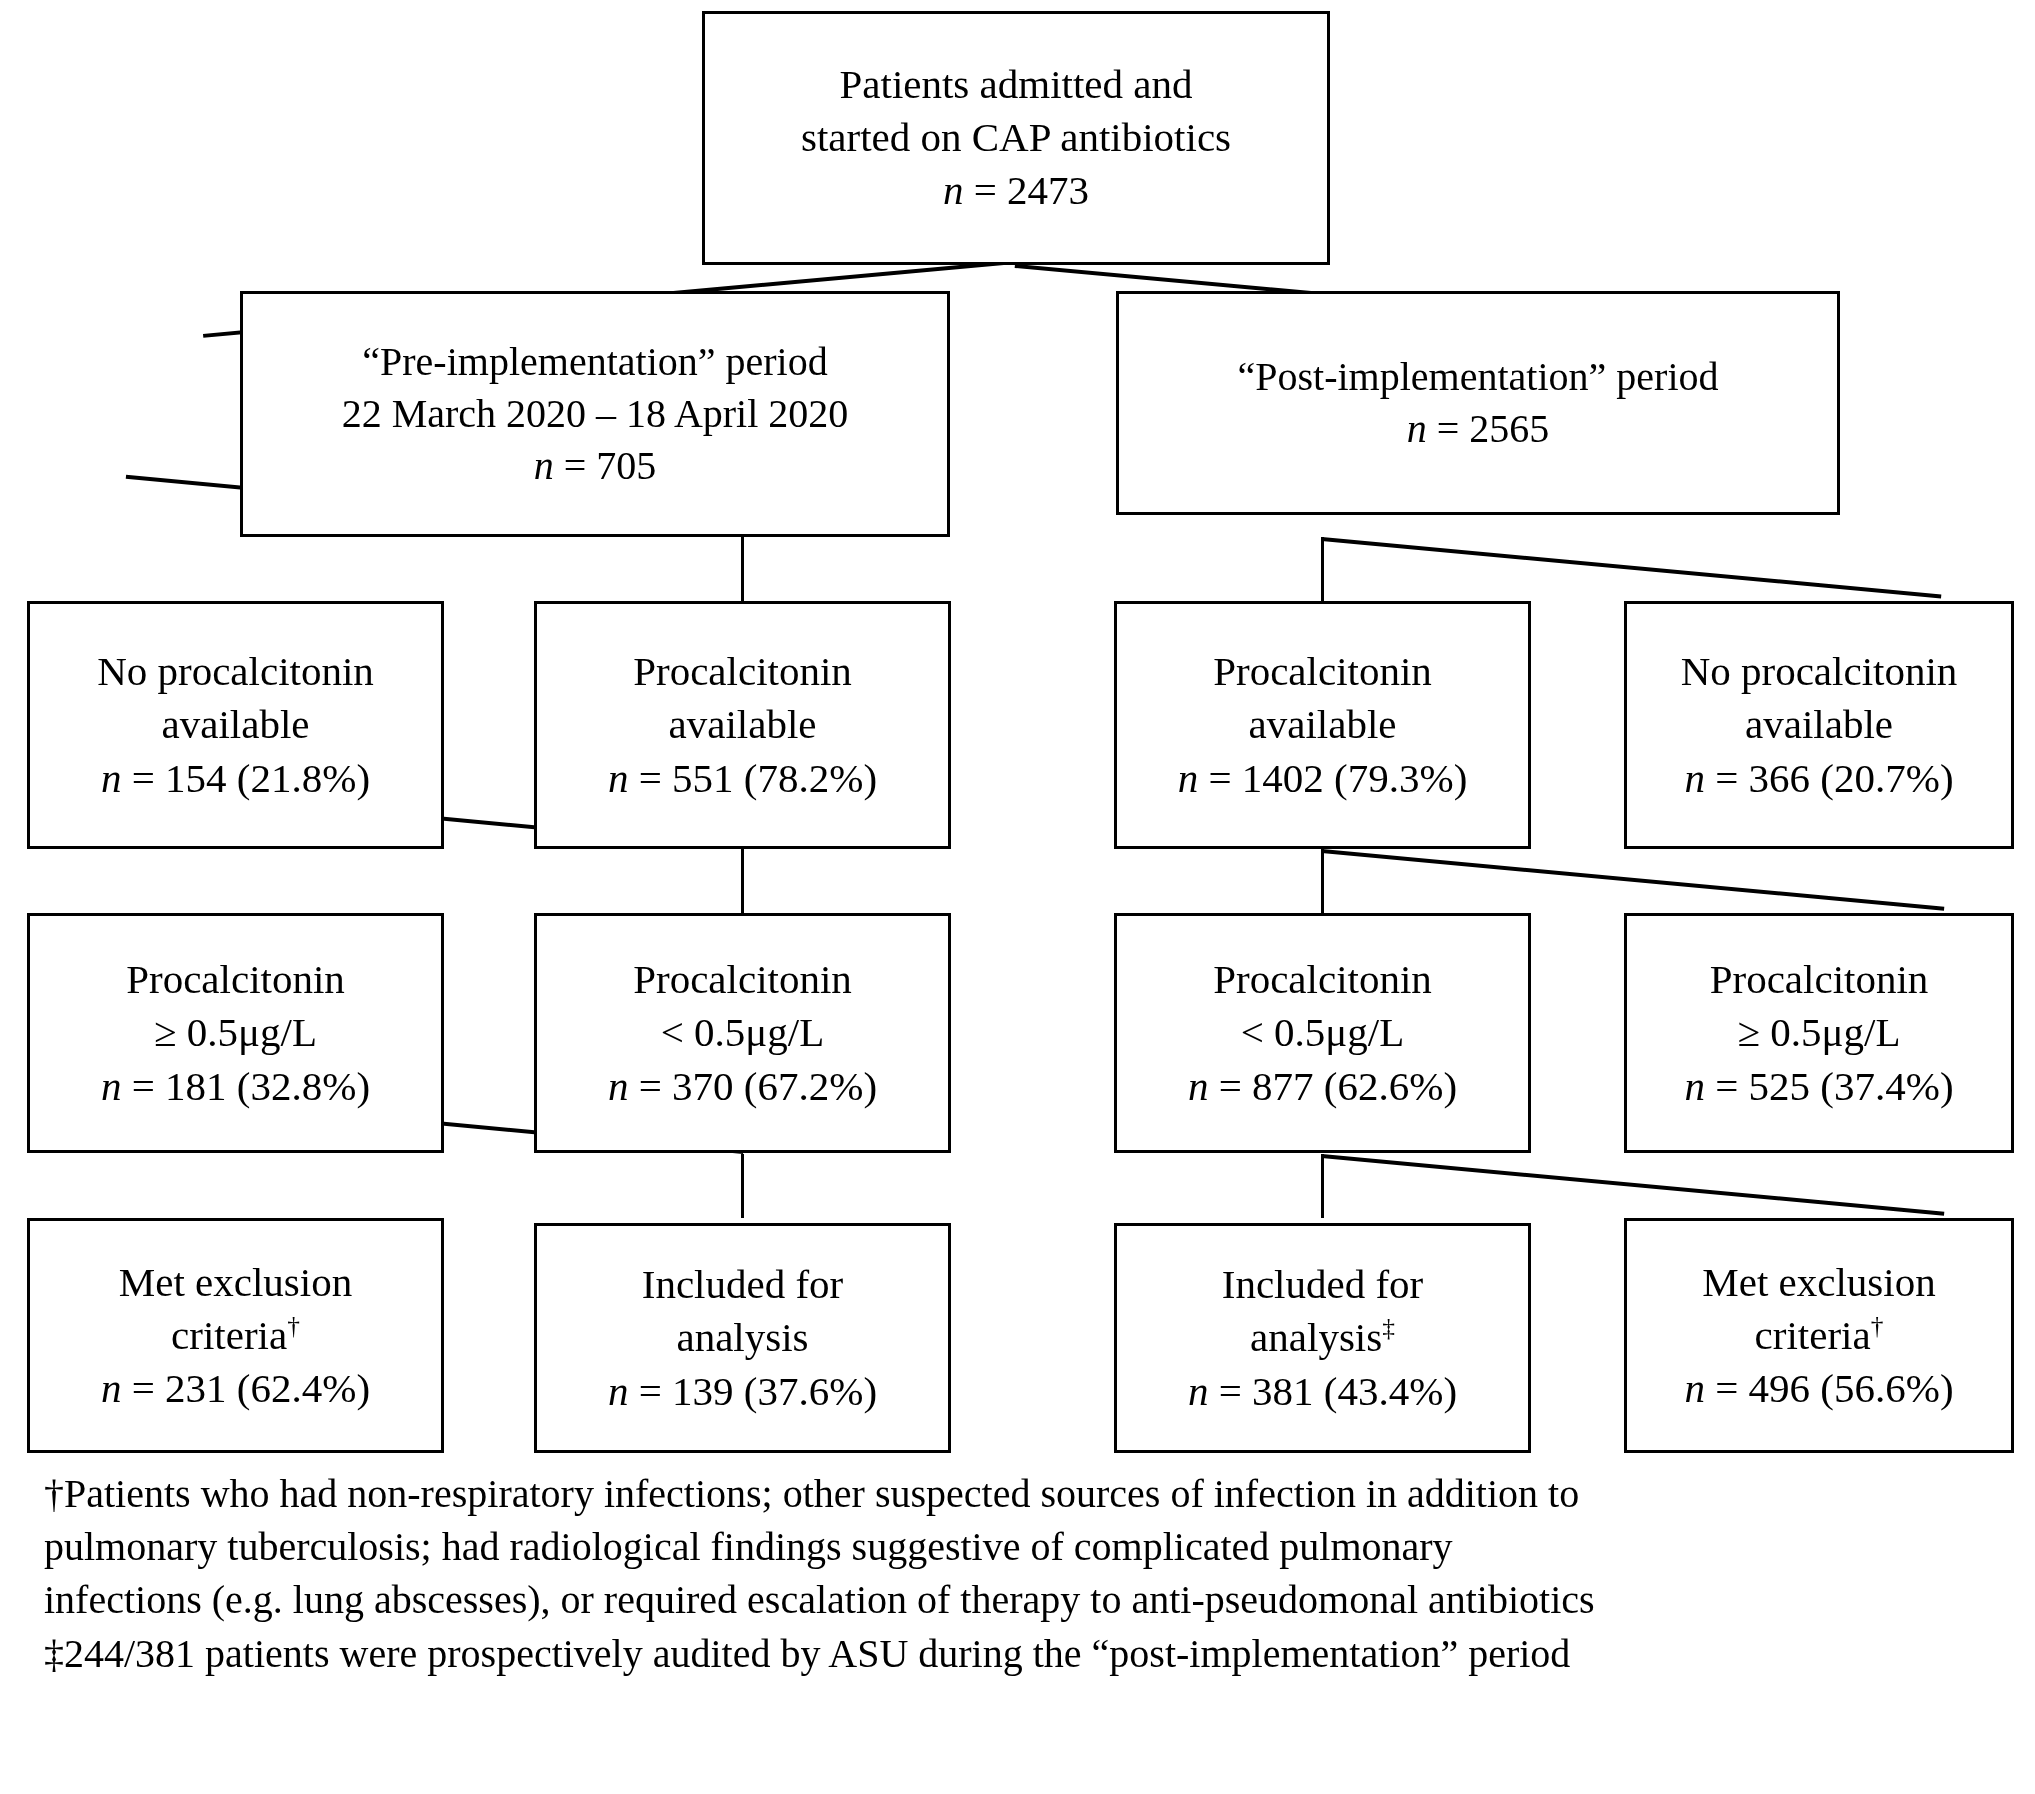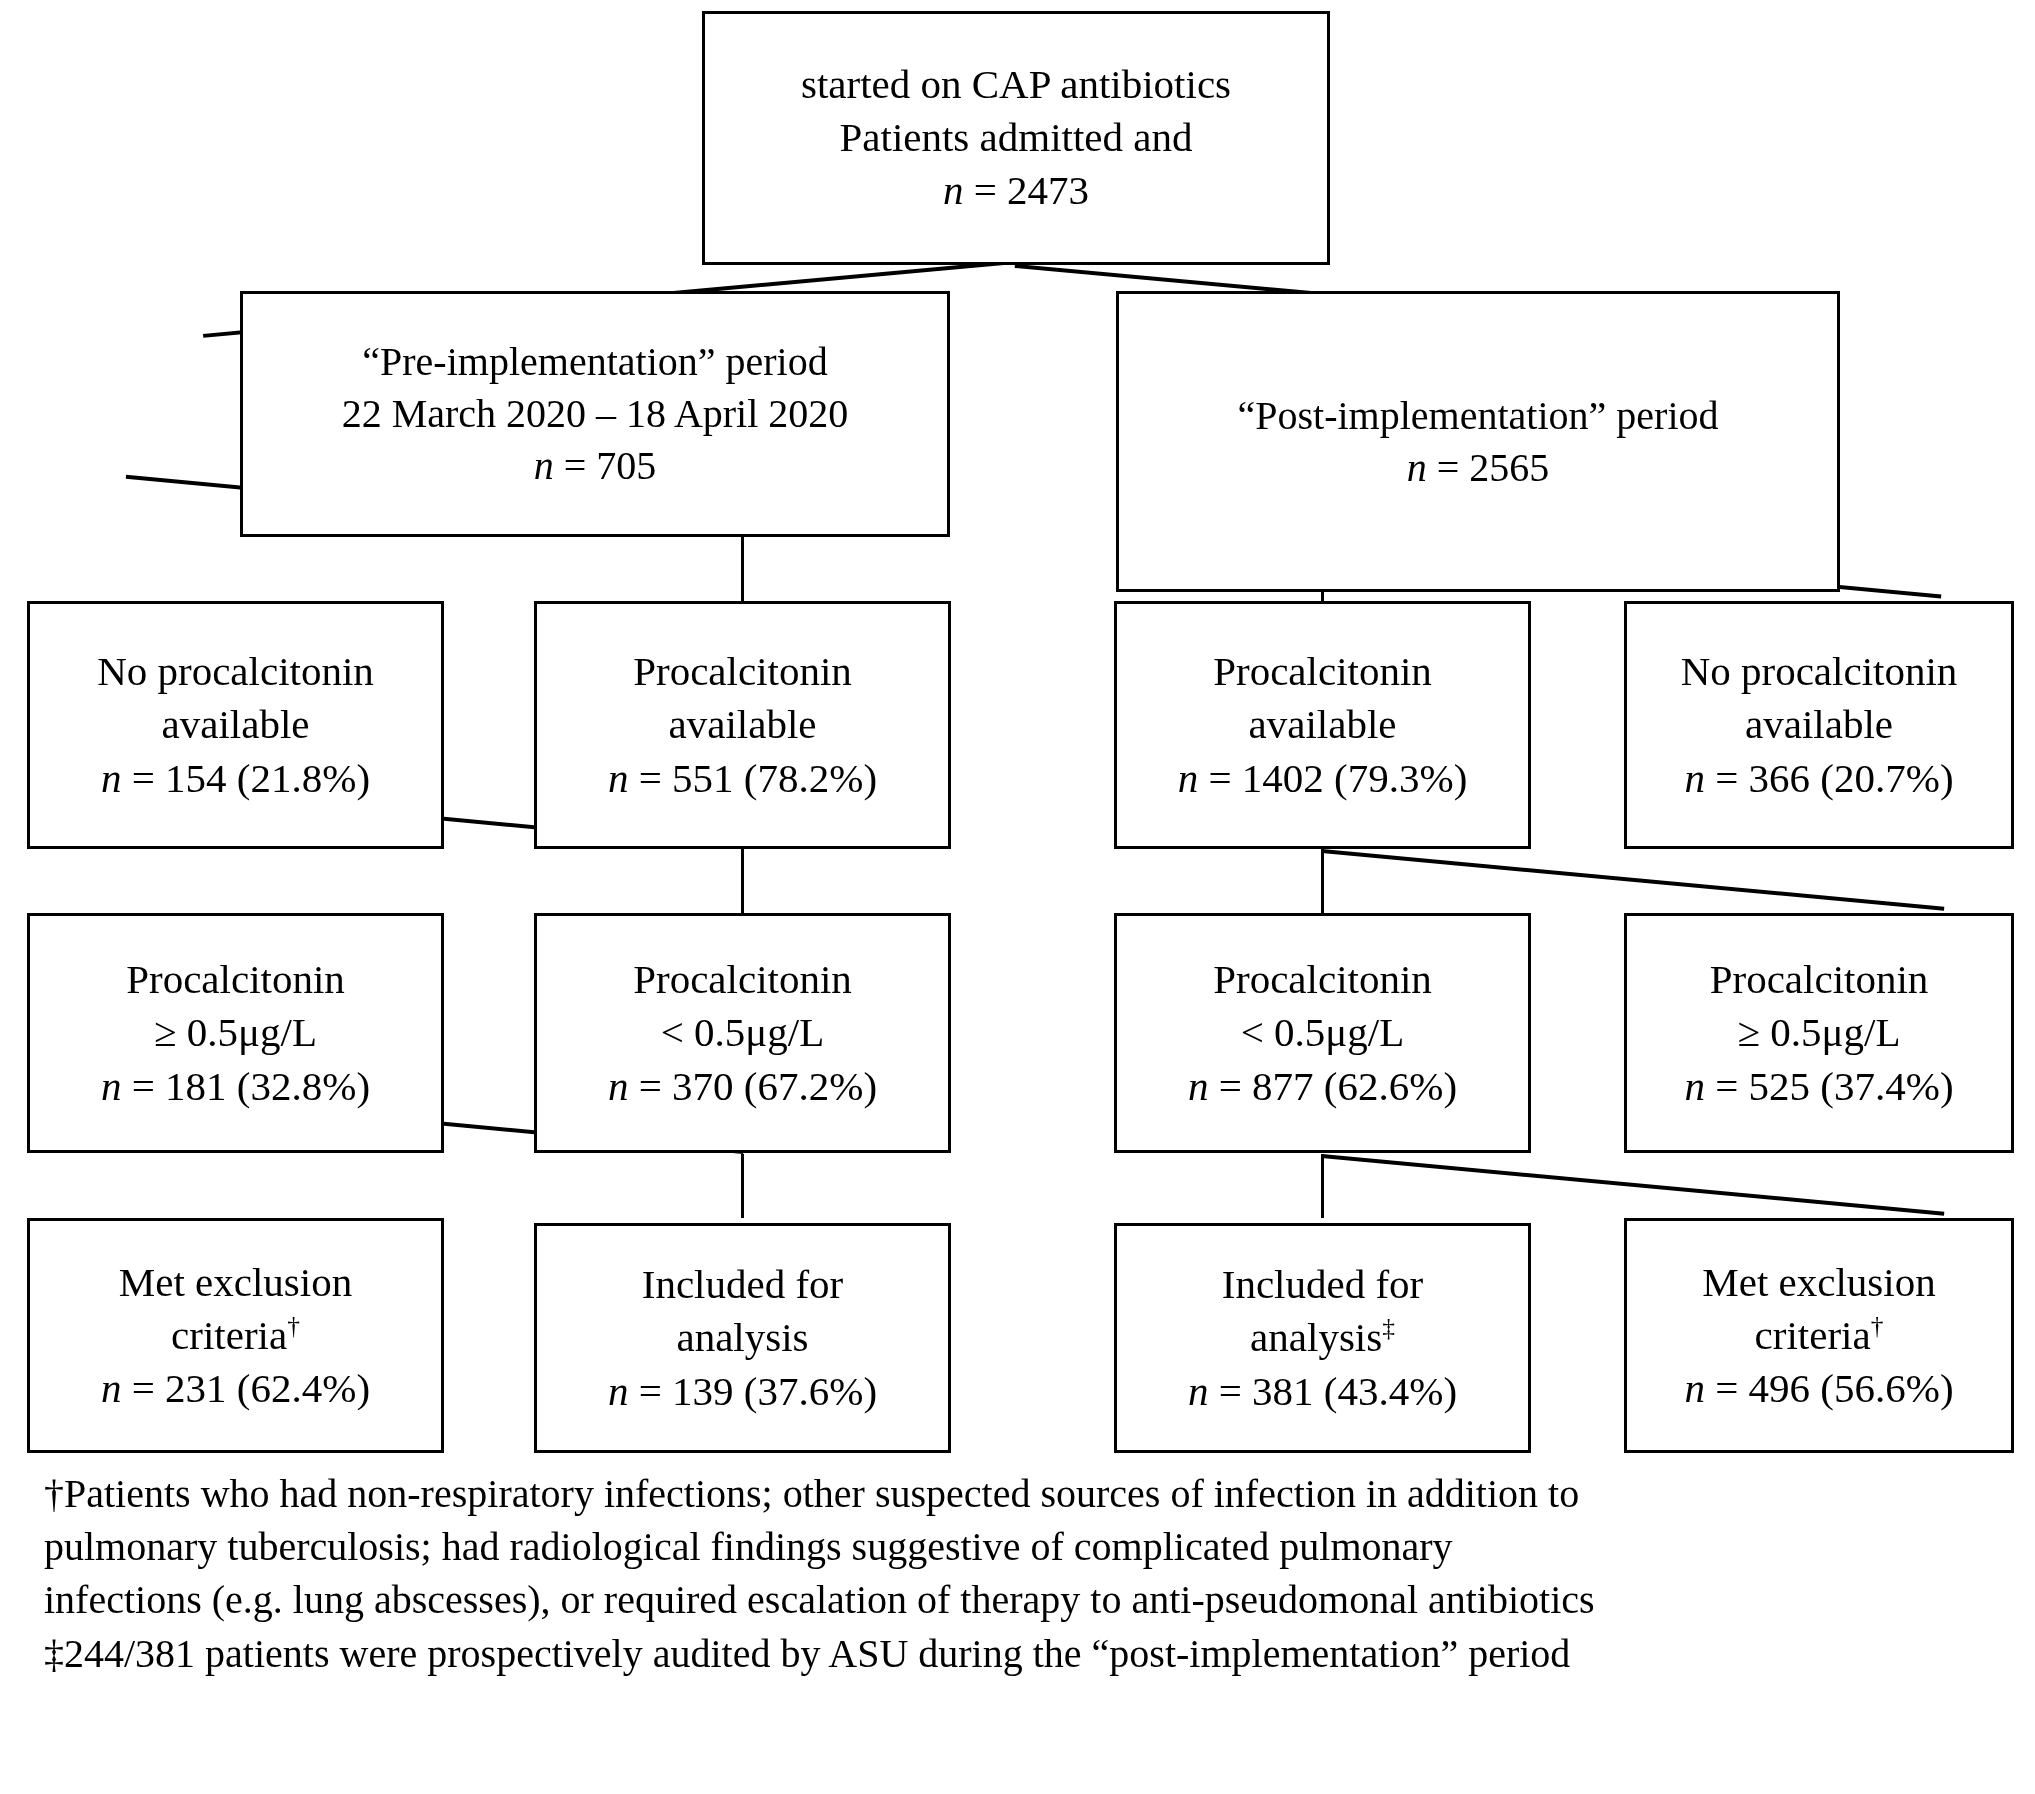--- a/index.html
+++ b/index.html
@@ -87,32 +87,32 @@
   <div class="conn vline" style="left:1321px;top:849px;height:64px;"></div>
   <div class="diag" style="left:1322px;top:849px;width:625px;transform:rotate(5.3deg);"></div>
 
   <div class="diag" style="left:743px;top:1154px;width:622px;transform:rotate(185.4deg);"></div>
   <div class="conn vline" style="left:741px;top:1154px;height:64px;"></div>
 
   <div class="conn vline" style="left:1321px;top:1154px;height:64px;"></div>
   <div class="diag" style="left:1322px;top:1154px;width:625px;transform:rotate(5.3deg);"></div>
 
   <div class="node t1" style="left:702px;top:10.7px;width:628px;height:254px;">
+    <span class="line">Patients admitted and</span>
     <span class="line">started on CAP antibiotics</span>
-    <span class="line">Patients admitted and</span>
     <span class="line"><i class="nvar">n</i>&nbsp;<span>= 2473</span></span>
   </div>
 
   <div class="node t2" style="left:240px;top:291px;width:710px;height:246px;">
     <span class="line">“Pre-implementation” period</span>
     <span class="line">22 March 2020 – 18 April 2020</span>
     <span class="line"><i class="nvar">n</i>&nbsp;<span>= 705</span></span>
   </div>
 
-  <div class="node t2" style="left:1116px;top:291px;width:724px;height:301px;">
+  <div class="node t2" style="left:1116px;top:291px;width:724px;height:224px;">
     <span class="line">“Post-implementation” period</span>
     <span class="line"><i class="nvar">n</i>&nbsp;<span>= 2565</span></span>
   </div>
 
   <div class="node t3" style="left:27px;top:601px;width:417px;height:248px;">
     <span class="line">No procalcitonin</span>
     <span class="line">available</span>
     <span class="line"><i class="nvar">n</i>&nbsp;<span>= 154 (21.8%)</span></span>
   </div>
 

